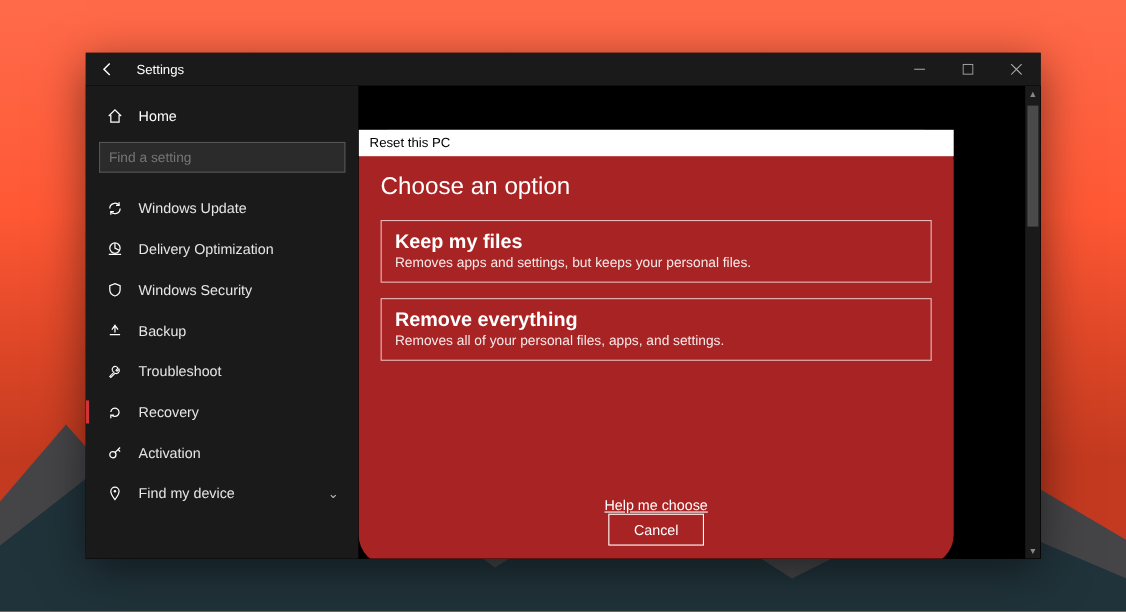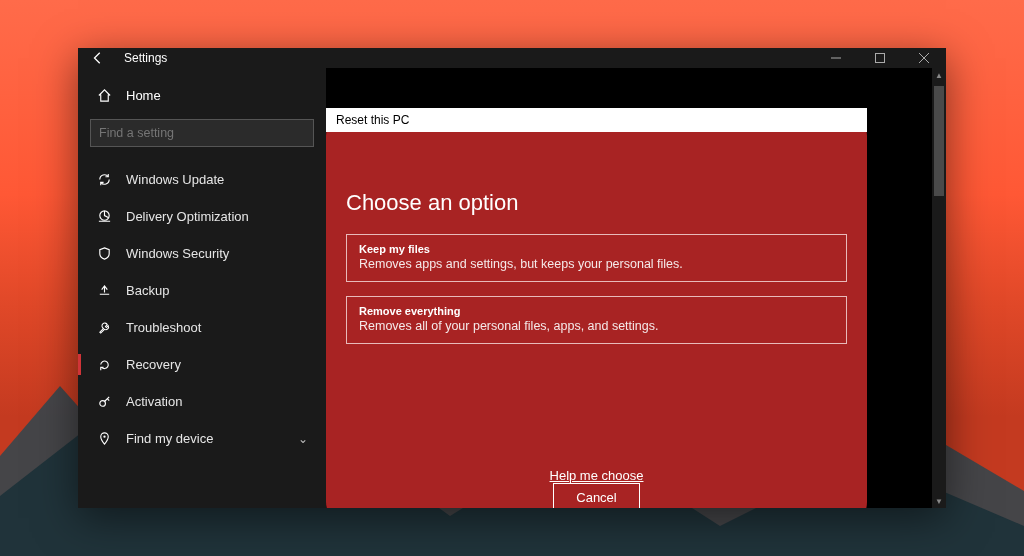--- a/index.html
+++ b/index.html
@@ -25,21 +25,21 @@
   left: 78px;
   width: 868px;
   height: 460px;
   background: #000;
   box-shadow: 0 10px 40px rgba(0,0,0,0.5);
   z-index: 10;
   display: flex;
   flex-direction: column;
 }
 .titlebar {
-  height: 20px;
+  height: 30px;
   background: #1a1a1a;
   display: flex;
   align-items: center;
   color: #fff;
 }
 .titlebar .back {
   width: 40px;
   display: flex;
   justify-content: center;
   align-items: center;
@@ -185,35 +185,34 @@
   border-radius: 28px;
 }
 .dialog-hdr {
   background: #fff;
   color: #000;
   font-size: 12px;
   padding: 5px 10px;
 }
 .dialog-body {
   padding: 14px 20px 16px;
-  margin-top: 44px;
 }
 .dialog-title {
   font-weight: 300;
   font-size: 22px;
   margin-bottom: 18px;
 }
 .option {
   border: 1px solid #e8baba;
   padding: 8px 12px 10px;
   margin-bottom: 14px;
 }
 .option .opt-title {
   font-weight: 600;
-  font-size: 11px;
+  font-size: 18px;
 }
 .option .opt-desc {
   font-size: 12.5px;
   margin-top: 2px;
   color: #f5e9e9;
 }
 .dialog-footer {
   display:flex;
   align-items:center;
   justify-content:space-between;

